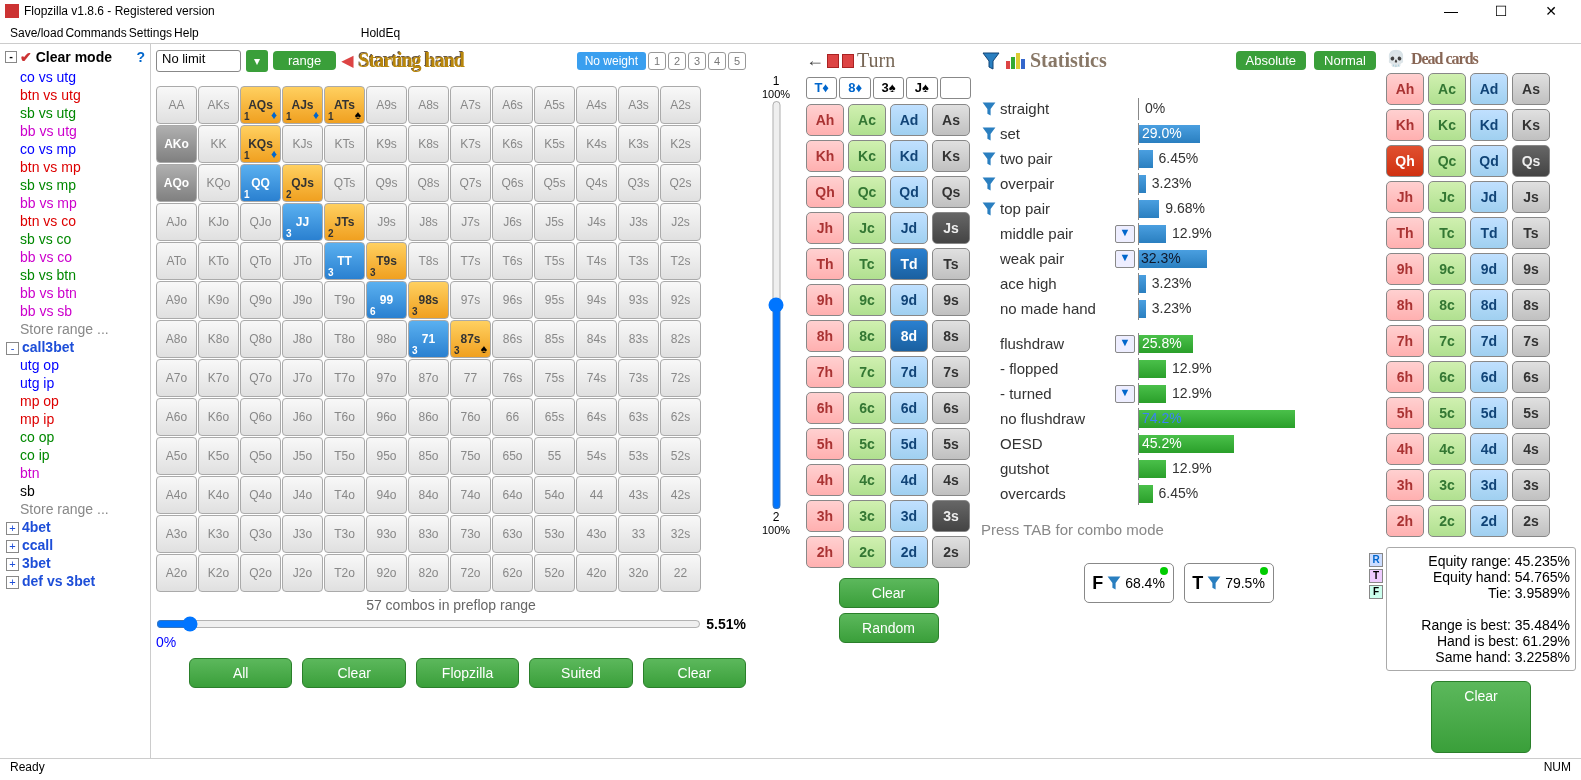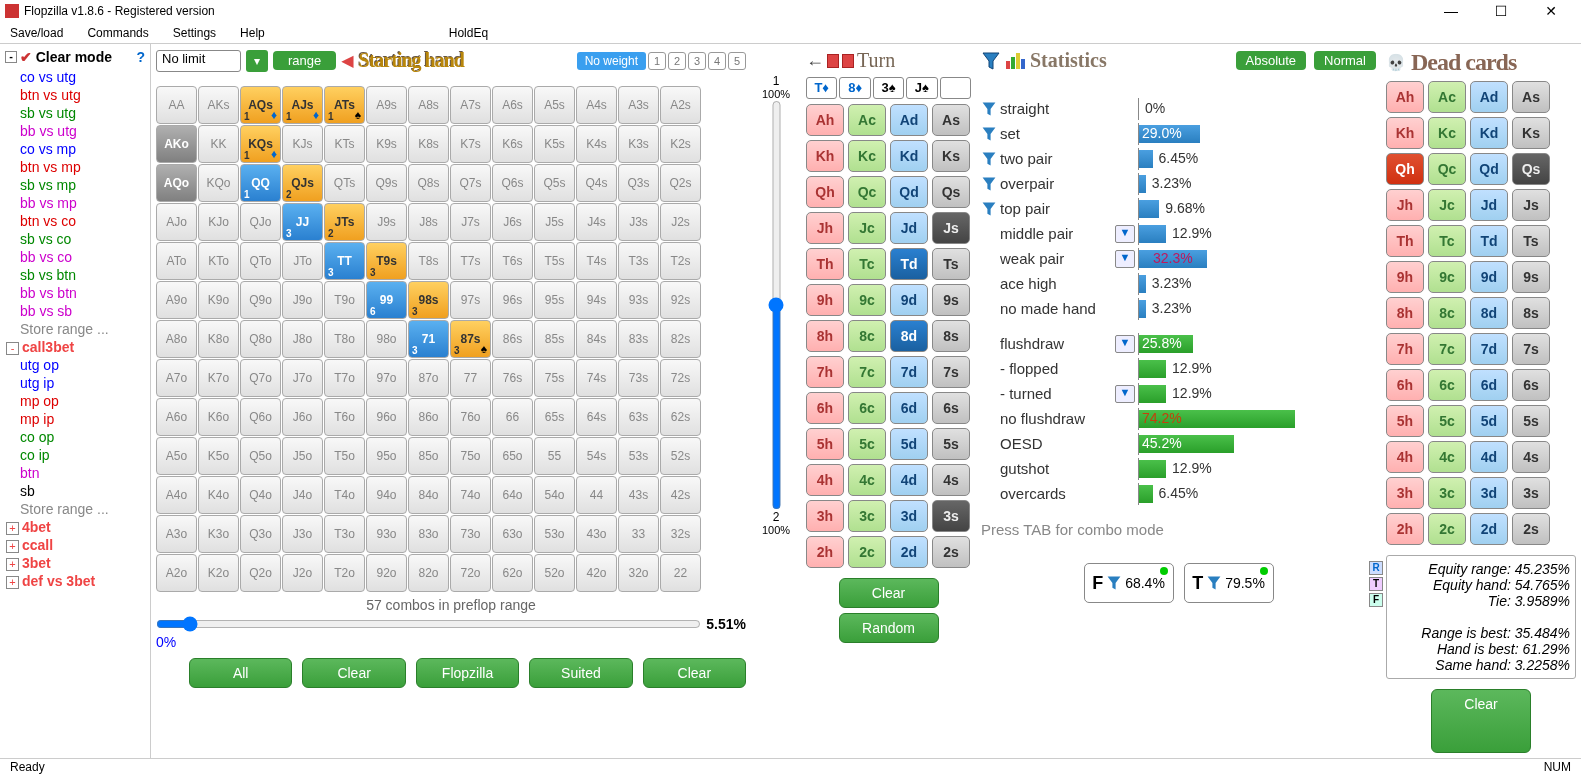--- a/index.html
+++ b/index.html
@@ -2,28 +2,28 @@
 <html><head>
 <meta charset="utf-8">
 <style>
 * { margin: 0; padding: 0; box-sizing: border-box; font-family: Arial, sans-serif; }
 body { background: #fff; font-size: 12px; width: 1581px; height: 780px; overflow: hidden; }
 .title-bar { height: 22px; display: flex; align-items: center; padding: 0 5px; background: #fff; }
 .title-bar .icon { width: 14px; height: 14px; background: #c33; margin-right: 5px; }
 .title-text { flex: 1; font-size: 12px; }
 .win-controls { display: flex; gap: 20px; padding-right: 10px; }
 .win-btn { width: 30px; text-align: center; font-size: 14px; cursor: pointer; }
-.menu-bar { height: 22px; display: flex; align-items: center; gap: 24px; padding: 0 10px; border-bottom: 1px solid #ccc; }
+.menu-bar { height: 22px; display: flex; align-items: center; gap: 2px; padding: 0 10px; border-bottom: 1px solid #ccc; }
 .menu-item { cursor: pointer; }
 .main { display: flex; height: calc(100% - 66px); }
 .sidebar { width: 170px; border-right: 1px solid #ccc; overflow-y: auto; padding: 2px; }
 .clear-mode { display: flex; align-items: center; padding: 3px; font-size: 14px; font-weight: bold; }
 .clear-mode .check { color: #c33; margin-right: 4px; }
 .tree-item { padding: 1px 4px 1px 18px; font-size: 14px; cursor: pointer; }
-.tree-hdr { padding: 1px 4px; font-size: 14px; font-weight: bold; color: #ef4444; }
+.tree-hdr { padding: 1px 4px; font-size: 14px; font-weight: bold; color: #1d4ed8; }
 .tree-hdr .pm { display: inline-block; width: 13px; height: 13px; border: 1px solid #888; text-align: center; line-height: 10px; margin-right: 3px; font-weight: normal; font-size: 11px; }
 .c-blue { color: #00f; } .c-red { color: #d00; } .c-green { color: #080; } .c-magenta { color: #c0c; } .c-gray { color: #888; } .c-black { color: #000; }
 .center { flex: 1; display: flex; }
 .range-panel { width: 600px; padding: 5px; }
 .range-header { display: flex; align-items: center; gap: 5px; margin-bottom: 14px; }
 .nolimit { width: 85px; height: 22px; border: 1px solid #888; border-radius: 3px; background: #fff; padding: 0 5px; font-size: 13px; }
 .dd-btn { width: 22px; height: 22px; background: #3a9f3a; border-radius: 3px; color: #fff; text-align: center; line-height: 22px; cursor: pointer; }
 .range-btn { padding: 2px 15px; background: #3a9f3a; color: #fff; border-radius: 4px; font-size: 13px; cursor: pointer; }
 .sh-label { font-size: 20px; font-weight: bold; color: #b8860b; text-shadow: 1px 1px 0 #fff, -1px -1px 0 #654; font-family: 'Comic Sans MS', cursive; letter-spacing: -1px; }
 .weight-bar { display: flex; align-items: center; gap: 2px; margin-left: auto; }
@@ -80,26 +80,26 @@
 .stat-bar.green { background: linear-gradient(to bottom, #4ac04a, #2a9f2a); }
 .stat-pct { position: absolute; top: 2px; font-size: 14px; color: #333; white-space: nowrap; }
 .stat-gap { height: 10px; }
 .tab-hint { color: #888; font-size: 15px; margin-top: 15px; }
 .stats-bottom { display: flex; gap: 10px; margin-top: 25px; justify-content: center; }
 .filter-btn { width: 90px; height: 40px; border: 1px solid #888; border-radius: 5px; display: flex; align-items: center; justify-content: center; gap: 3px; font-size: 14px; position: relative; }
 .filter-btn .dot { position: absolute; top: 3px; right: 5px; width: 8px; height: 8px; background: #0c0; border-radius: 50%; }
 .dead-panel { width: 200px; padding: 5px; display: flex; flex-direction: column; }
 .dead-header { display: flex; align-items: center; gap: 5px; margin-bottom: 5px; }
 .skull { font-size: 16px; }
-.dead-label { font-size: 24px; font-weight: bold; color: #865; text-shadow: 1px 1px 0 #fff; font-family: 'Comic Sans MS', cursive; letter-spacing: -1px; }
+.dead-label { font-size: 16px; font-weight: bold; color: #865; text-shadow: 1px 1px 0 #fff; font-family: 'Comic Sans MS', cursive; letter-spacing: -1px; }
 .card-sel-red { background: linear-gradient(to bottom, #e05030, #d03010) !important; color: #fff !important; }
 .equity-box { border: 1px solid #aaa; border-radius: 3px; padding: 5px; margin-top: 10px; font-size: 14px; position: relative; }
 .equity-box .rt { position: absolute; left: -18px; top: 5px; display: flex; flex-direction: column; gap: 2px; }
 .equity-box .rt span { width: 14px; height: 14px; text-align: center; font-size: 10px; font-weight: bold; border: 1px solid #888; }
-.equity-line { text-align: right; font-style: italic; }
+.equity-line { text-align: right; }
 .status-bar { height: 16px; border-top: 1px solid #ccc; display: flex; align-items: center; padding: 0 10px; font-size: 12px; }
 .status-right { margin-left: auto; display: flex; gap: 30px; }
 </style>
 </head>
 <body>
 
 <div class="title-bar">
   <div class="icon"></div>
   <div class="title-text">Flopzilla v1.8.6 - Registered version</div>
   <div class="win-controls">
@@ -885,21 +885,21 @@
               <div class="stat-bar blue" style="width:27.090000000000003px;"></div>
               <span class="stat-pct" style="left:33.09px;">12.9%</span>
             </div>
           </div>
           <div class="stat-row">
             <span class="stat-funnel"></span>
             <span class="stat-name">weak pair</span>
             <span class="stat-filter show">▼</span>
             <div class="stat-bar-area">
               <div class="stat-bar blue" style="width:67.83px;"></div>
-              <span class="stat-pct" style="left:14px;color:#be185d;">32.3%</span>
+              <span class="stat-pct" style="left:2px;color:#0f172a;">32.3%</span>
             </div>
           </div>
           <div class="stat-row">
             <span class="stat-funnel"></span>
             <span class="stat-name">ace high</span>
             <span class="stat-filter">▼</span>
             <div class="stat-bar-area">
               <div class="stat-bar blue" style="width:6.783px;"></div>
               <span class="stat-pct" style="left:12.783000000000001px;">3.23%</span>
             </div>
@@ -942,21 +942,21 @@
               <div class="stat-bar green" style="width:27.090000000000003px;"></div>
               <span class="stat-pct" style="left:33.09px;">12.9%</span>
             </div>
           </div>
           <div class="stat-row">
             <span class="stat-funnel"></span>
             <span class="stat-name">no flushdraw</span>
             <span class="stat-filter">▼</span>
             <div class="stat-bar-area">
               <div class="stat-bar green" style="width:155.82000000000002px;"></div>
-              <span class="stat-pct" style="left:3px;color:#c2410c;text-align:right;">74.2%</span>
+              <span class="stat-pct" style="left:3px;color:#3b82f6;text-align:right;">74.2%</span>
             </div>
           </div>
           <div class="stat-row">
             <span class="stat-funnel"></span>
             <span class="stat-name">OESD</span>
             <span class="stat-filter">▼</span>
             <div class="stat-bar-area">
               <div class="stat-bar green" style="width:94.92000000000002px;"></div>
               <span class="stat-pct" style="left:3px;color:#fff;">45.2%</span>
             </div>

